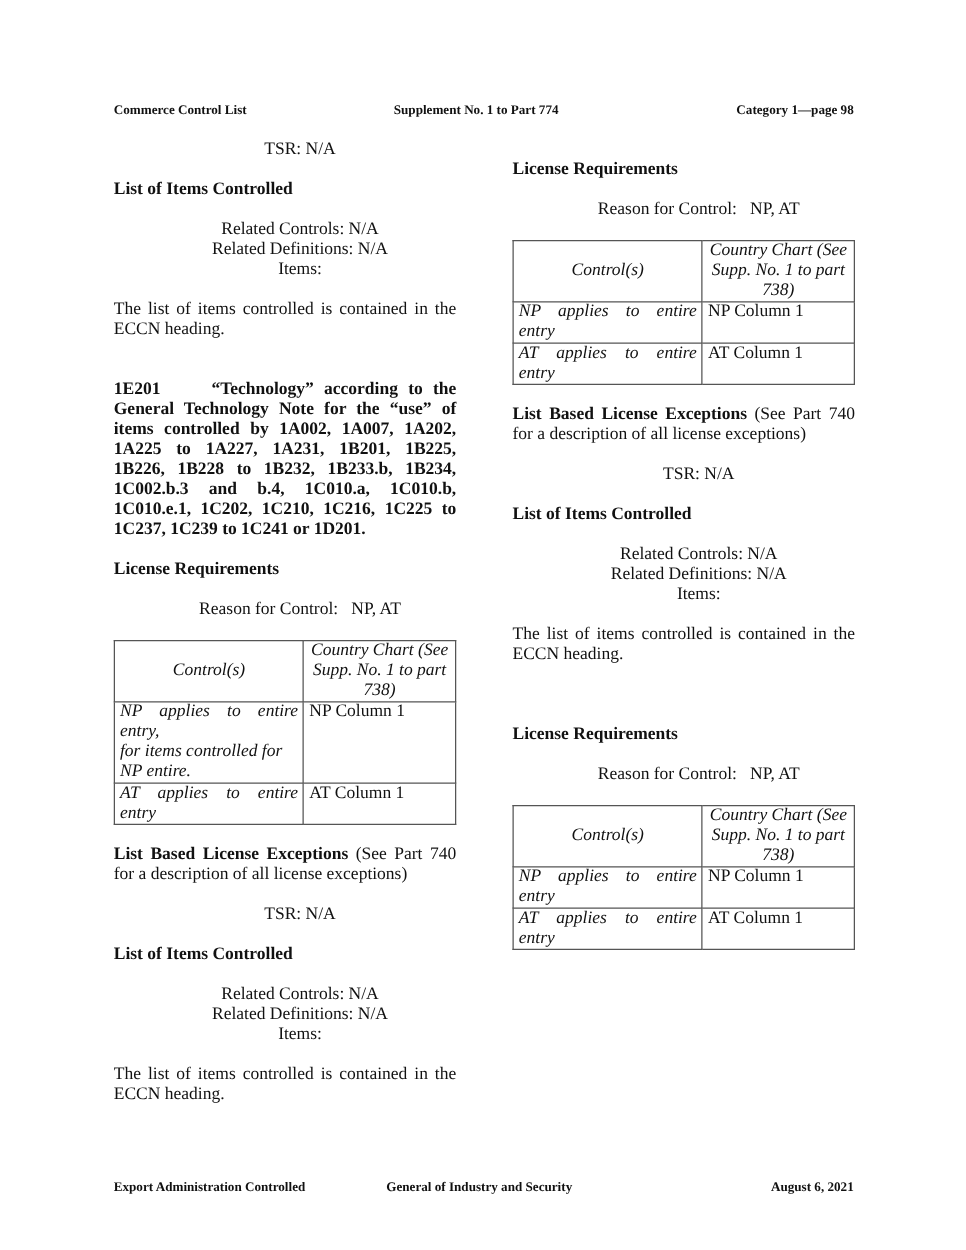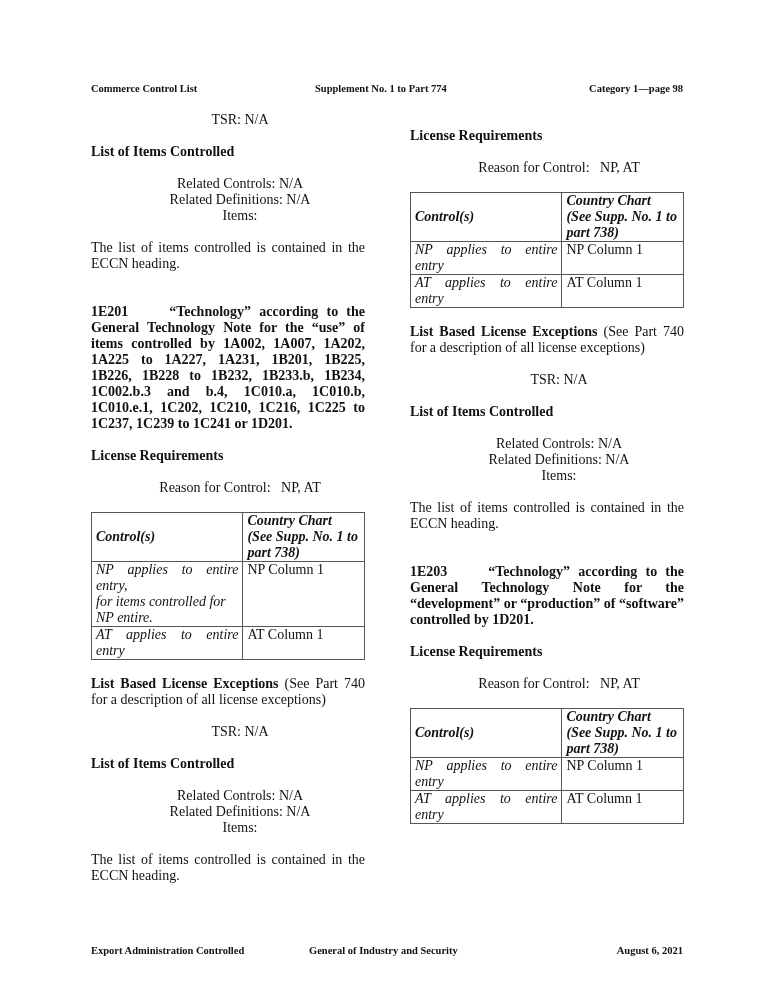--- a/index.html
+++ b/index.html
@@ -24,21 +24,21 @@
   .it { }
   .just { text-align: justify; }
   .gap16 { height: 16px; }
   .gap32 { height: 32px; }
   table.lic {
     border-collapse: collapse; width: 274px; font-size: 14px; line-height: 16px;
   }
   table.lic td { border: 1px solid #555; vertical-align: top; padding: 0 4px; }
   table.lic td.c1 { width: 143px; text-align: justify; text-align-last: auto; font-style: italic; }
   table.lic td.c2 { width: 113px; }
-  table.lic tr.head td { font-style: italic; text-align: left; vertical-align: middle; font-weight: bold; }
+  table.lic tr.head td { font-style: italic; text-align: center; vertical-align: middle; }
   .jl { text-align: justify; text-align-last: justify; display: block; }
 </style>
 </head>
 <body>
 
 <div class="hdr">
   <span style="left:0">Commerce Control List</span>
   <span style="left:224px">Supplement No. 1 to Part 774</span>
   <span style="right:0">Category 1—page  98</span>
 </div>
@@ -134,21 +134,20 @@
   <div class="gap16"></div>
   <p class="bold">List of Items Controlled</p>
   <div class="gap16"></div>
   <p class="indent"><span class="it">Related Controls</span><span>: N/A</span></p>
   <p class="indent"><span class="it">Related Definitions</span><span>: N/A</span></p>
   <p class="indent"><span class="it">Items</span><span>:</span></p>
   <div class="gap16"></div>
   <p class="just">The list of items controlled is contained in the ECCN heading.</p>
   <div class="gap32"></div>
 
-  <p class="bold just" style="white-space:pre-wrap">1E203     “Technology” according to the General Technology Note for the “development” or “production” of “software” controlled by 1D201.</p>
   <div class="gap16"></div>
   <p class="bold">License Requirements</p>
   <div class="gap16"></div>
   <p class="indent"><span class="it">Reason for Control</span><span style="white-space:pre">:   NP, AT</span></p>
   <div class="gap16"></div>
   <table class="lic">
     <tbody>
         <tr class="head">
       <td class="c1" style="height:48px">Control(s)</td>
       <td class="c2">Country Chart (See Supp. No. 1 to part 738)</td>

